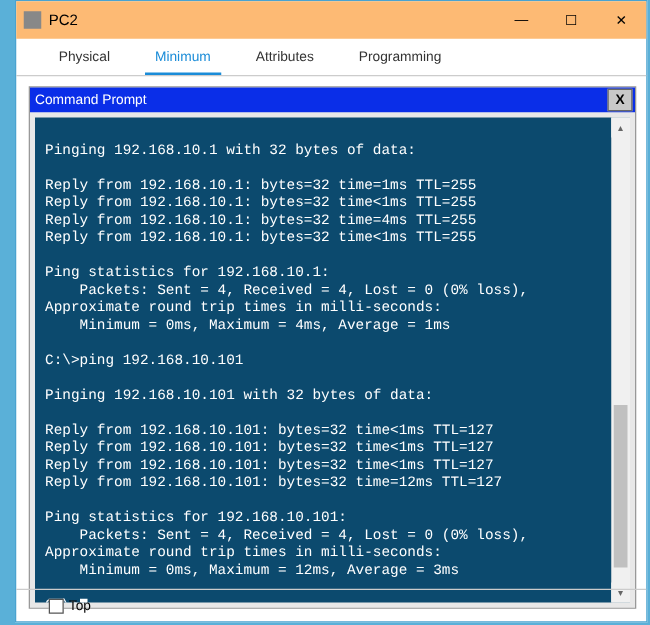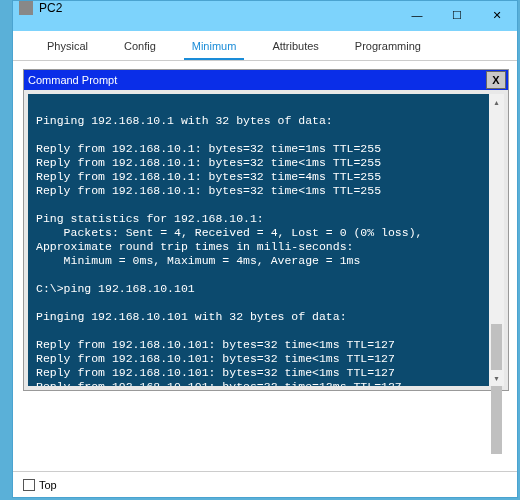--- a/index.html
+++ b/index.html
@@ -1,58 +1,57 @@
 <!DOCTYPE html>
 <html><head>
   <meta charset="utf-8">
   <style>
     * { box-sizing: border-box; margin: 0; padding: 0; }
     body { font-family: "Segoe UI", Tahoma, sans-serif; font-size: 12px; background: #5ab0d8; width: 520px; height: 500px; overflow: hidden; }
     .window { position: absolute; top: 0; left: 12px; width: 506px; height: 498px; background: #fff; border: 1px solid #4aa3d0; }
-    .titlebar { height: 30px; display: flex; align-items: flex-start; padding-left: 6px; background: #7dd3fc; }
+    .titlebar { height: 30px; display: flex; align-items: center; padding-left: 6px; background: #fdba74; }
     .titlebar-icon { width: 14px; height: 14px; background: #888; margin-right: 6px; }
     .title { font-size: 12px; color: #000; flex: 1; }
     .win-controls { display: flex; }
     .win-btn { width: 40px; height: 28px; display: flex; align-items: center; justify-content: center; font-family: "Segoe UI Symbol", sans-serif; font-size: 11px; cursor: default; user-select: none; }
     .tabs { display: flex; padding: 0 14px; border-bottom: 1px solid #ccc; gap: 8px; margin-top: 4px; }
     .tab { padding: 5px 8px 6px; font-size: 11px; color: #333; cursor: default; border-bottom: 2px solid transparent; margin-left: 12px; }
     .tab.active { color: #1a8cd8; border-bottom: 2px solid #1a8cd8; }
     .workspace { position: relative; padding: 6px 10px 6px 10px; height: calc(100% - 92px); }
-    .cmd-window { position: absolute; top: 8px; left: 10px; width: 486px; height: 322px; border: 1px solid #999; background: #eee; }
+    .cmd-window { position: absolute; top: 8px; left: 10px; width: 486px; height: 418px; border: 1px solid #999; background: #eee; }
     .cmd-title { height: 20px; background: #0a2ee8; color: #fff; display: flex; align-items: center; padding-left: 4px; font-size: 11px; }
     .cmd-title-text { flex: 1; }
     .cmd-close { width: 20px; height: 18px; background: #c8c8c8; color: #000; display: flex; align-items: center; justify-content: center; border: 1px solid #666; font-size: 11px; font-weight: bold; margin-right: 2px; cursor: default; }
     .cmd-body-wrap { position: relative; height: calc(100% - 20px); background: #e8e8e8; padding: 4px; }
     .cmd-body { position: relative; height: 100%; background: #0c4a6e; color: #fff; font-family: "Consolas","Courier New",monospace; font-size: 11.5px; line-height: 14px; padding: 6px 6px 4px 8px; overflow: hidden; white-space: pre; }
     .cmd-scroll { position: absolute; right: 4px; top: 4px; bottom: 4px; width: 15px; background: #f0f0f0; }
     .scroll-up, .scroll-down { position: absolute; left: 0; right: 0; height: 16px; background: #f0f0f0; display:flex; align-items:center; justify-content:center; font-size:8px; color:#666; }
     .scroll-up { top: 0; }
     .scroll-down { bottom: 0; }
     .scroll-thumb { position: absolute; left: 2px; right: 2px; top: 230px; height: 130px; background: #c0c0c0; }
-    .bottom-bar { position: absolute; bottom: 0; left: 0; right: 0; height: 26px; border-top: 1px solid #ccc; display: flex; align-items: center; padding-left: 10px; gap: 4px; font-size: 11px; }
+    .bottom-bar { position: absolute; bottom: 0; left: 0; right: 0; height: 26px; border-top: 1px solid #ccc; display: flex; align-items: center; padding-left: 26px; gap: 4px; font-size: 11px; }
     .checkbox { width: 12px; height: 12px; border: 1px solid #555; background:#fff; }
     .cursor { display:inline-block; width:6px; height:12px; background:#fff; vertical-align:text-bottom; }
   </style>
 </head>
 <body>
 
 <div class="window">
   <div class="titlebar">
     <div class="titlebar-icon"></div>
     <div class="title">PC2</div>
     <div class="win-controls">
       <div class="win-btn">—</div>
       <div class="win-btn">☐</div>
       <div class="win-btn close">✕</div>
     </div>
   </div>
 
   <div class="tabs">
     <div class="tab">Physical</div>
-    <div class="tab">Config</div>
     <div class="tab active">Minimum</div>
     <div class="tab">Attributes</div>
     <div class="tab">Programming</div>
   </div>
 
   <div class="workspace">
     <div class="cmd-window">
       <div class="cmd-title">
         <div class="cmd-title-text">Command Prompt</div>
         <div class="cmd-close">X</div>

